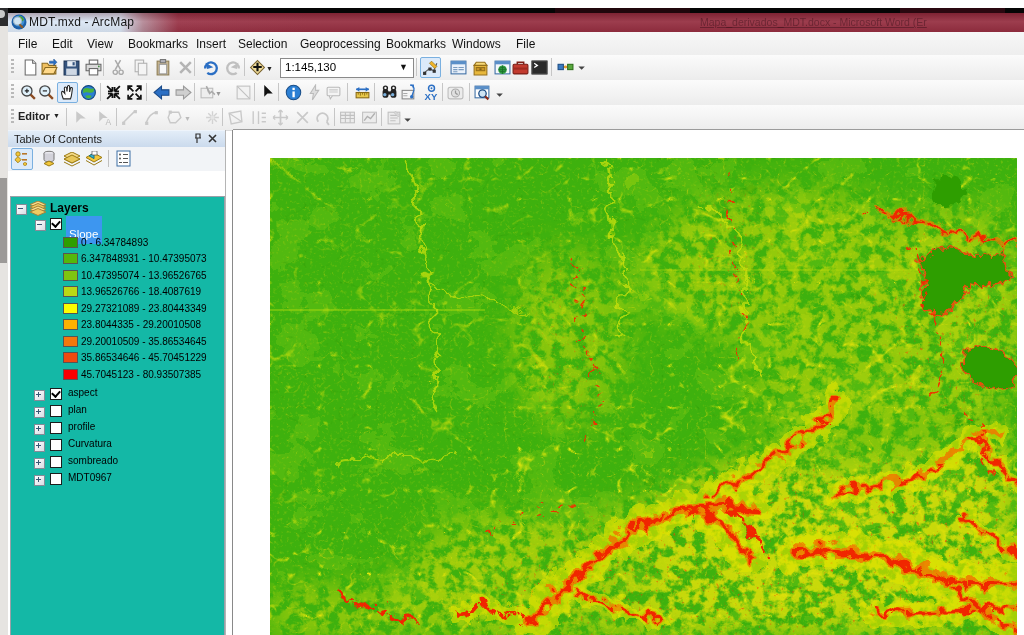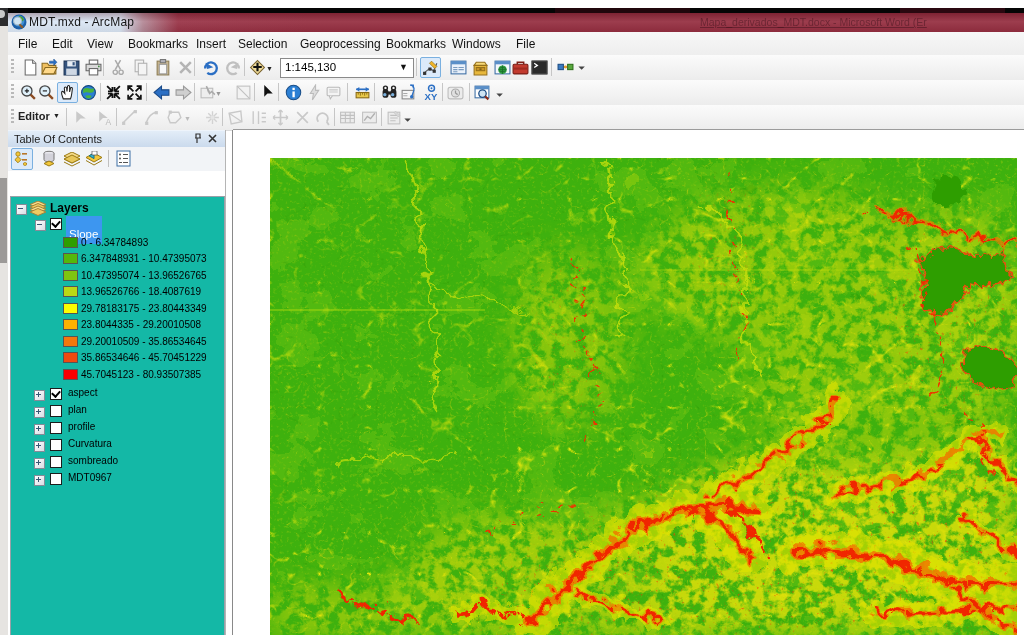--- a/index.html
+++ b/index.html
@@ -427,21 +427,21 @@
     <div class="trow" style="left:55px;top:19px;width:33px;height:16px;background:#3d96f0;color:#fff;padding:12px 0 0 3px;font-size:11.5px;">Slope</div>
     <div class="sw" style="left:52px;top:40px;background:#2e9e00;"></div>
       <div class="trow" style="left:70px;top:40px;">0 - 6.34784893</div>
     <div class="sw" style="left:52px;top:56px;background:#55b80a;"></div>
       <div class="trow" style="left:70px;top:56px;">6.347848931 - 10.47395073</div>
     <div class="sw" style="left:52px;top:73px;background:#7fc40f;"></div>
       <div class="trow" style="left:70px;top:73px;">10.47395074 - 13.96526765</div>
     <div class="sw" style="left:52px;top:89px;background:#bcd915;"></div>
       <div class="trow" style="left:70px;top:89px;">13.96526766 - 18.4087619</div>
     <div class="sw" style="left:52px;top:106px;background:#fdfd00;"></div>
-      <div class="trow" style="left:70px;top:106px;">29.78183175 - 23.80443349</div>
+      <div class="trow" style="left:70px;top:106px;">29.27321089 - 23.80443349</div>
     <div class="sw" style="left:52px;top:122px;background:#ffb100;"></div>
       <div class="trow" style="left:70px;top:122px;">23.8044335 - 29.20010508</div>
     <div class="sw" style="left:52px;top:139px;background:#f4780c;"></div>
       <div class="trow" style="left:70px;top:139px;">29.20010509 - 35.86534645</div>
     <div class="sw" style="left:52px;top:155px;background:#f04a10;"></div>
       <div class="trow" style="left:70px;top:155px;">35.86534646 - 45.70451229</div>
     <div class="sw" style="left:52px;top:172px;background:#fa0000;"></div>
       <div class="trow" style="left:70px;top:172px;">45.7045123 - 80.93507385</div>
     <div class="expbox plus" style="left:23px;top:193px;"></div>
       <div class="chk on" style="left:39px;top:191px;"></div>

